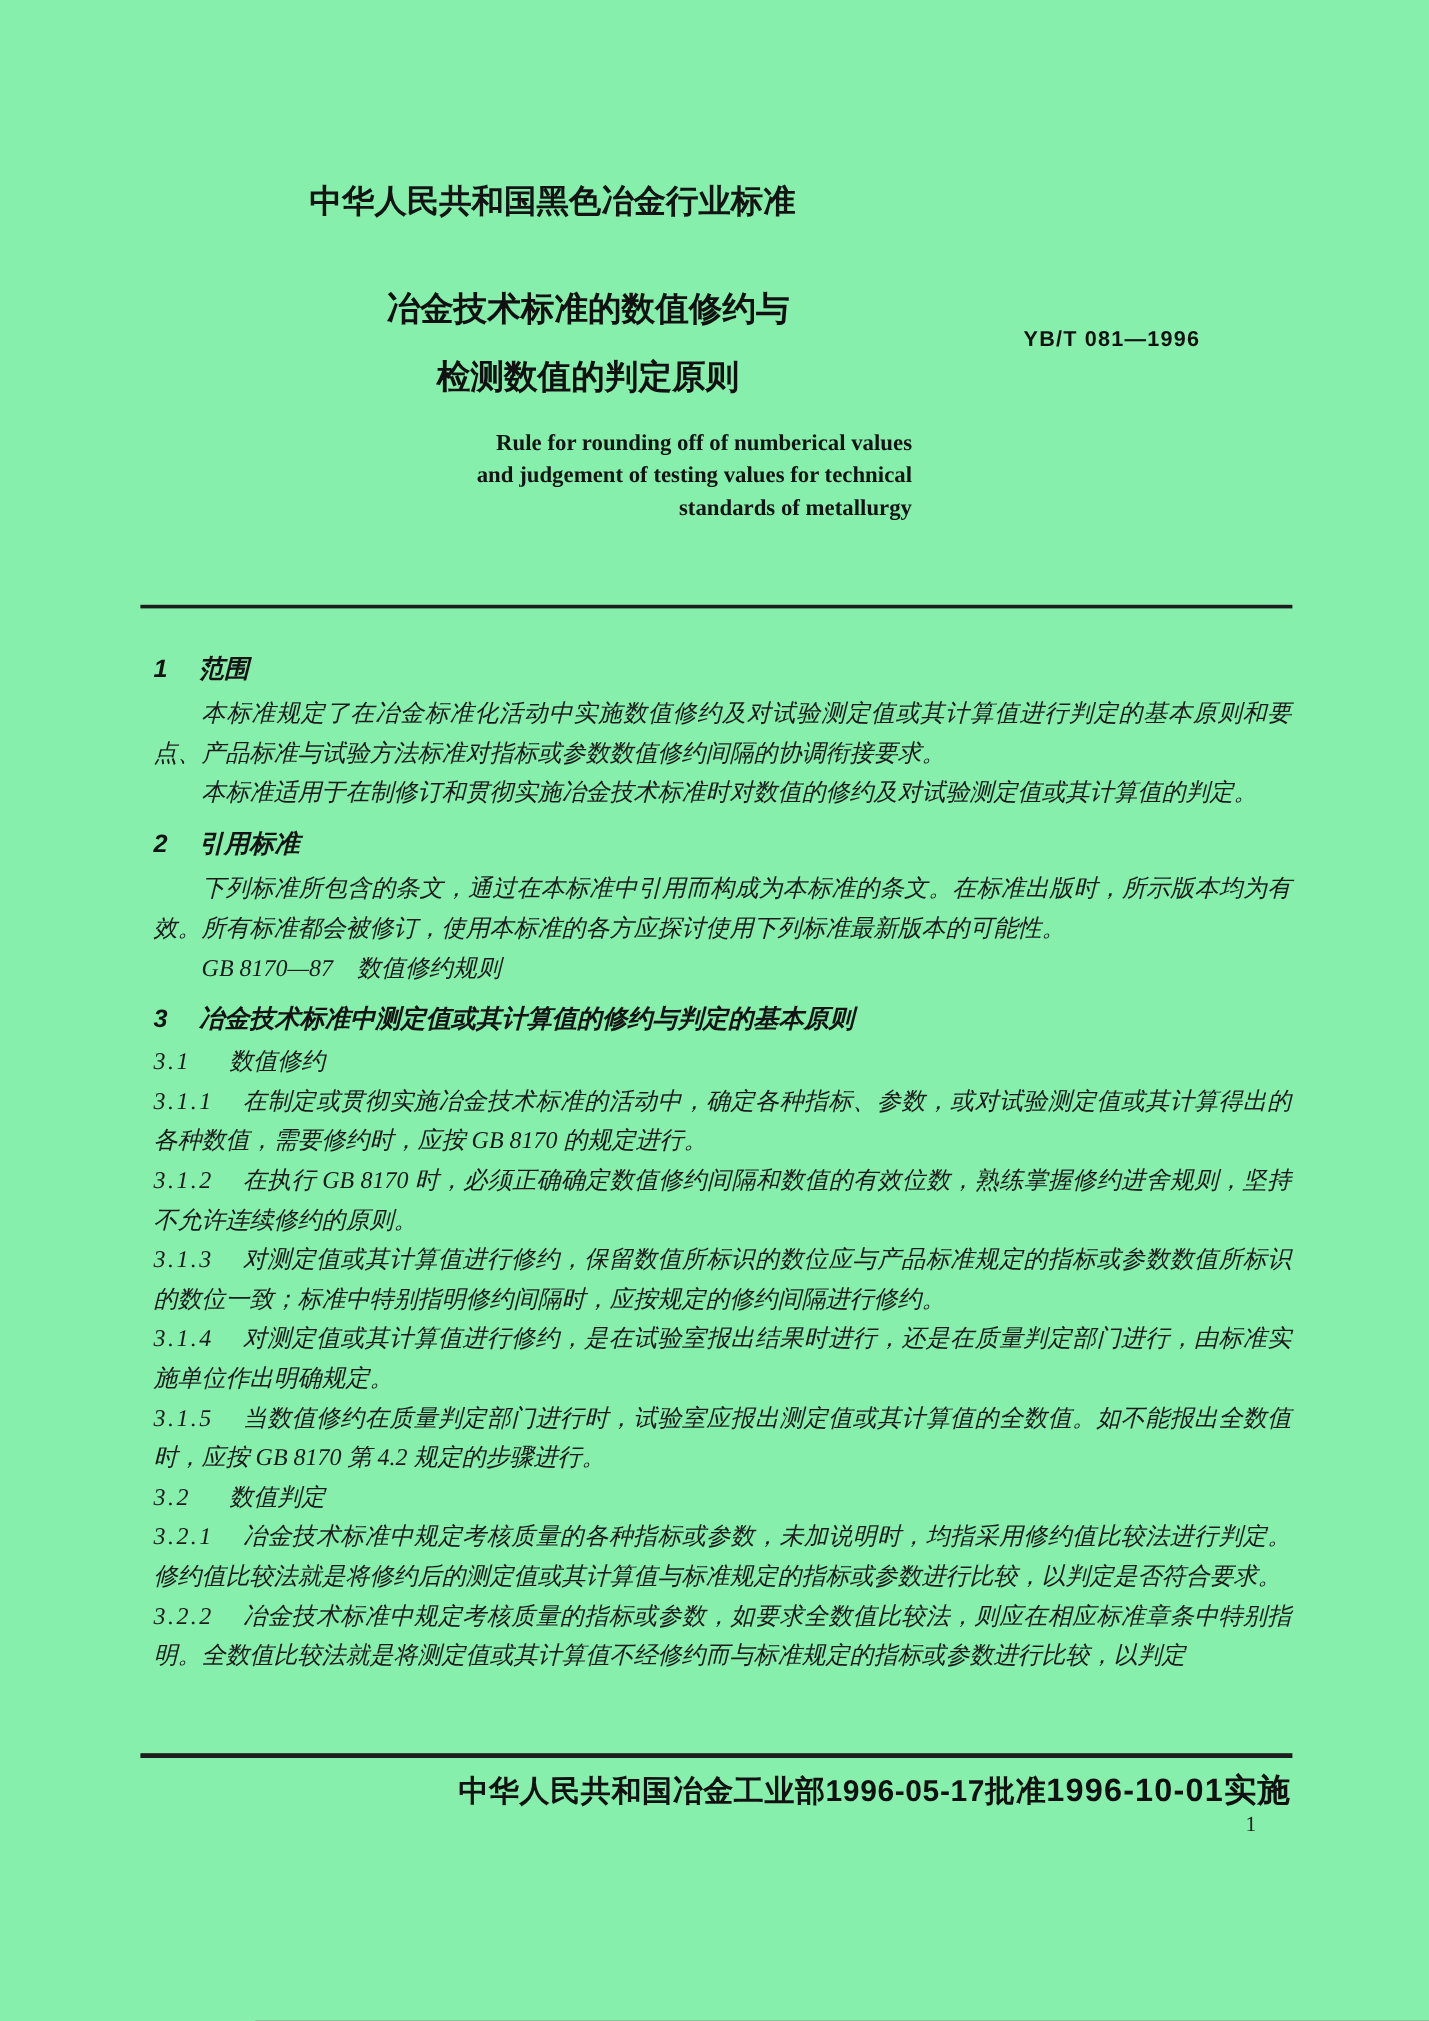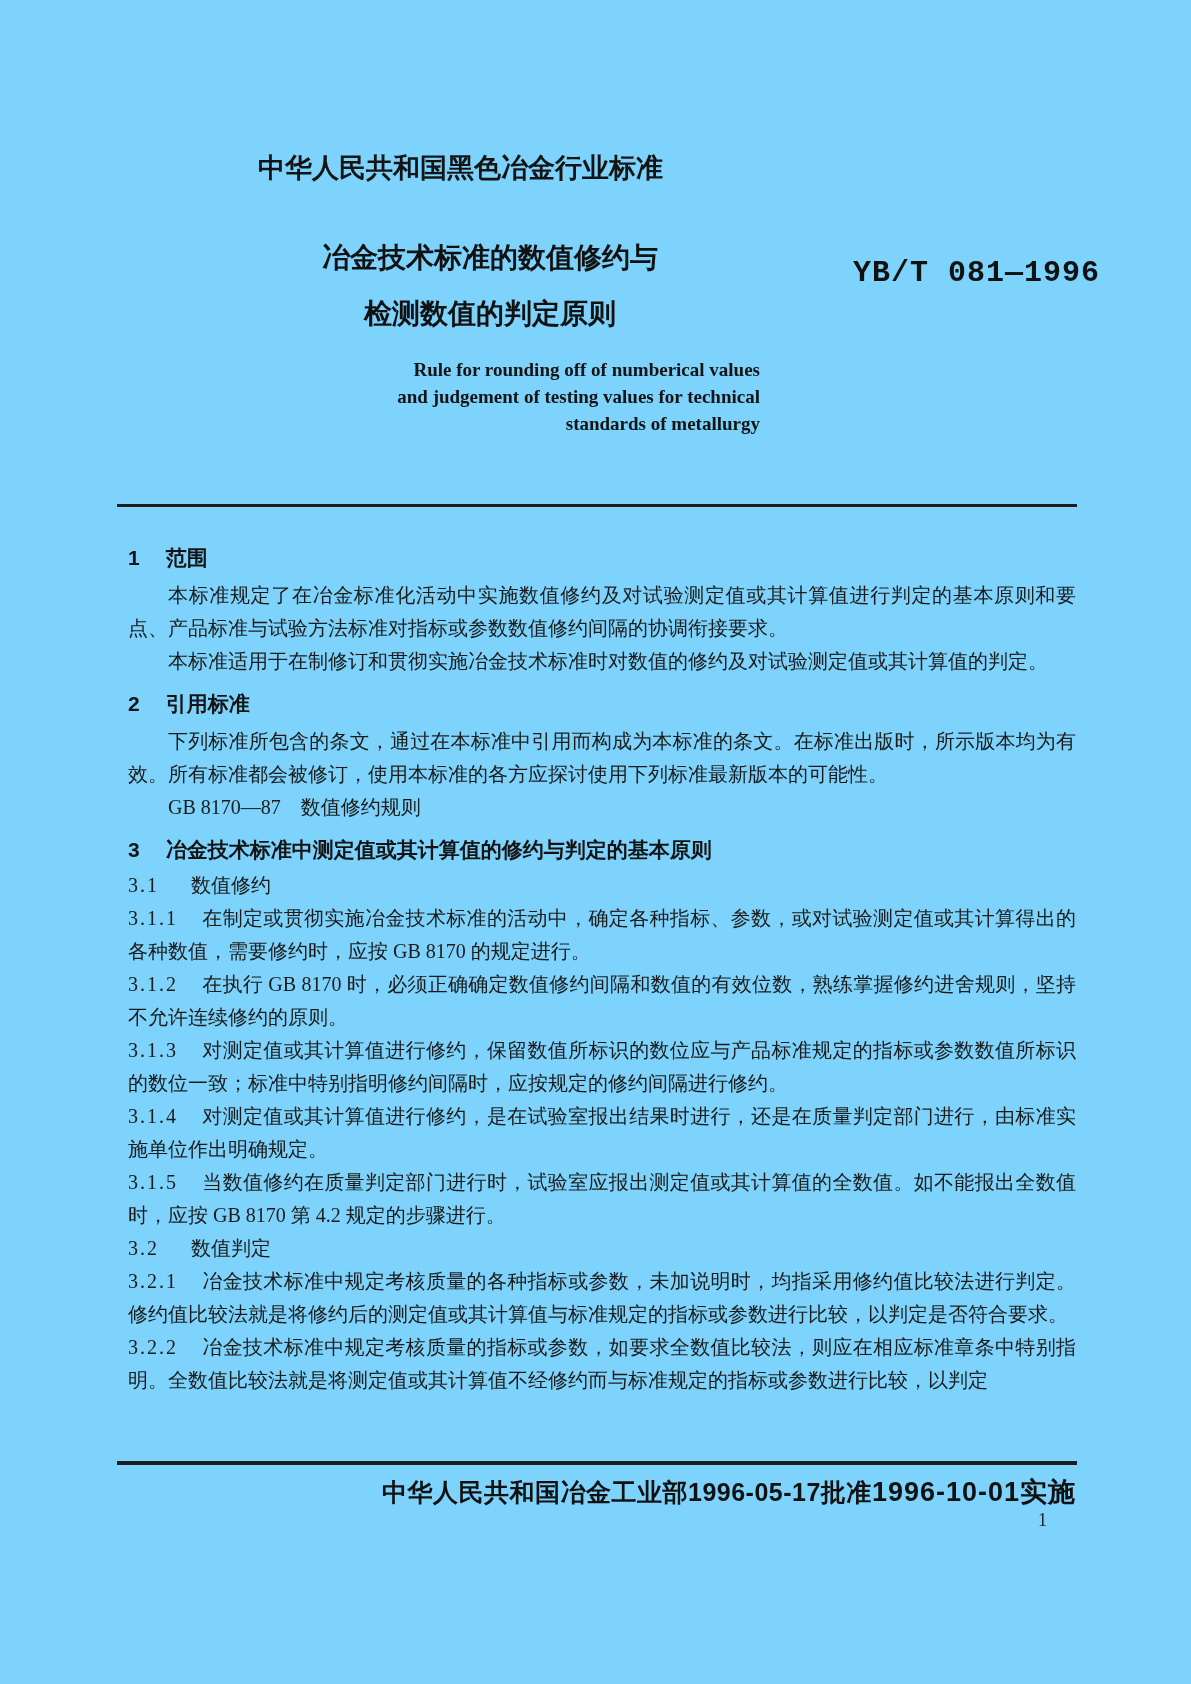--- a/index.html
+++ b/index.html
@@ -2,21 +2,21 @@
 <html><head>
 <meta charset="utf-8">
 <style>
   * { margin: 0; padding: 0; box-sizing: border-box; }
   html, body { background: #888; }
   .page {
     position: relative;
     width: 1191px;
     height: 1684px;
     margin: 0 auto;
-    background: #7dd3fc;
+    background: #86efac;
     color: #1b1b1b;
     font-family: "Liberation Serif", "DejaVu Serif", serif;
     overflow: hidden;
   }
   
   .std-type {
     position: absolute;
     left: 258px; top: 150px;
     font-family: "Liberation Sans", "DejaVu Sans", sans-serif;
     font-weight: 700;
@@ -30,24 +30,24 @@
     width: 680px;
     text-align: center;
     font-family: "Liberation Sans", "DejaVu Sans", sans-serif;
     font-weight: 700;
     font-size: 28px;
     line-height: 56px;
     color: #111;
   }
   .std-code {
     position: absolute;
-    left: 853px; top: 256px;
-    font-family: Liberation Mono, monospace;
-    font-weight: 700;
-    font-size: 30px;
+    left: 853px; top: 272px;
+    font-family: Liberation Sans, sans-serif;
+    font-weight: 700;
+    font-size: 18px;
     letter-spacing: 1px;
     color: #111;
     white-space: nowrap;
   }
   .title-en {
     position: absolute;
     left: 160px; top: 356px;
     width: 600px;
     text-align: right;
     font-family: "Liberation Serif", "DejaVu Serif", serif;
@@ -63,20 +63,21 @@
     background: #1d1d1d;
   }
   
   .doc-body {
     position: absolute;
     left: 128px; top: 532px;
     width: 948px;
     font-size: 20px;
     line-height: 33px;
     color: #1b1b1b;
+    font-style: italic;
   }
   .sec-heading {
     font-family: "Liberation Sans", "DejaVu Sans", sans-serif;
     font-weight: 700;
     font-size: 21px;
     line-height: 30px;
     margin-top: 11px;
     margin-bottom: 4px;
     color: #141414;
   }

